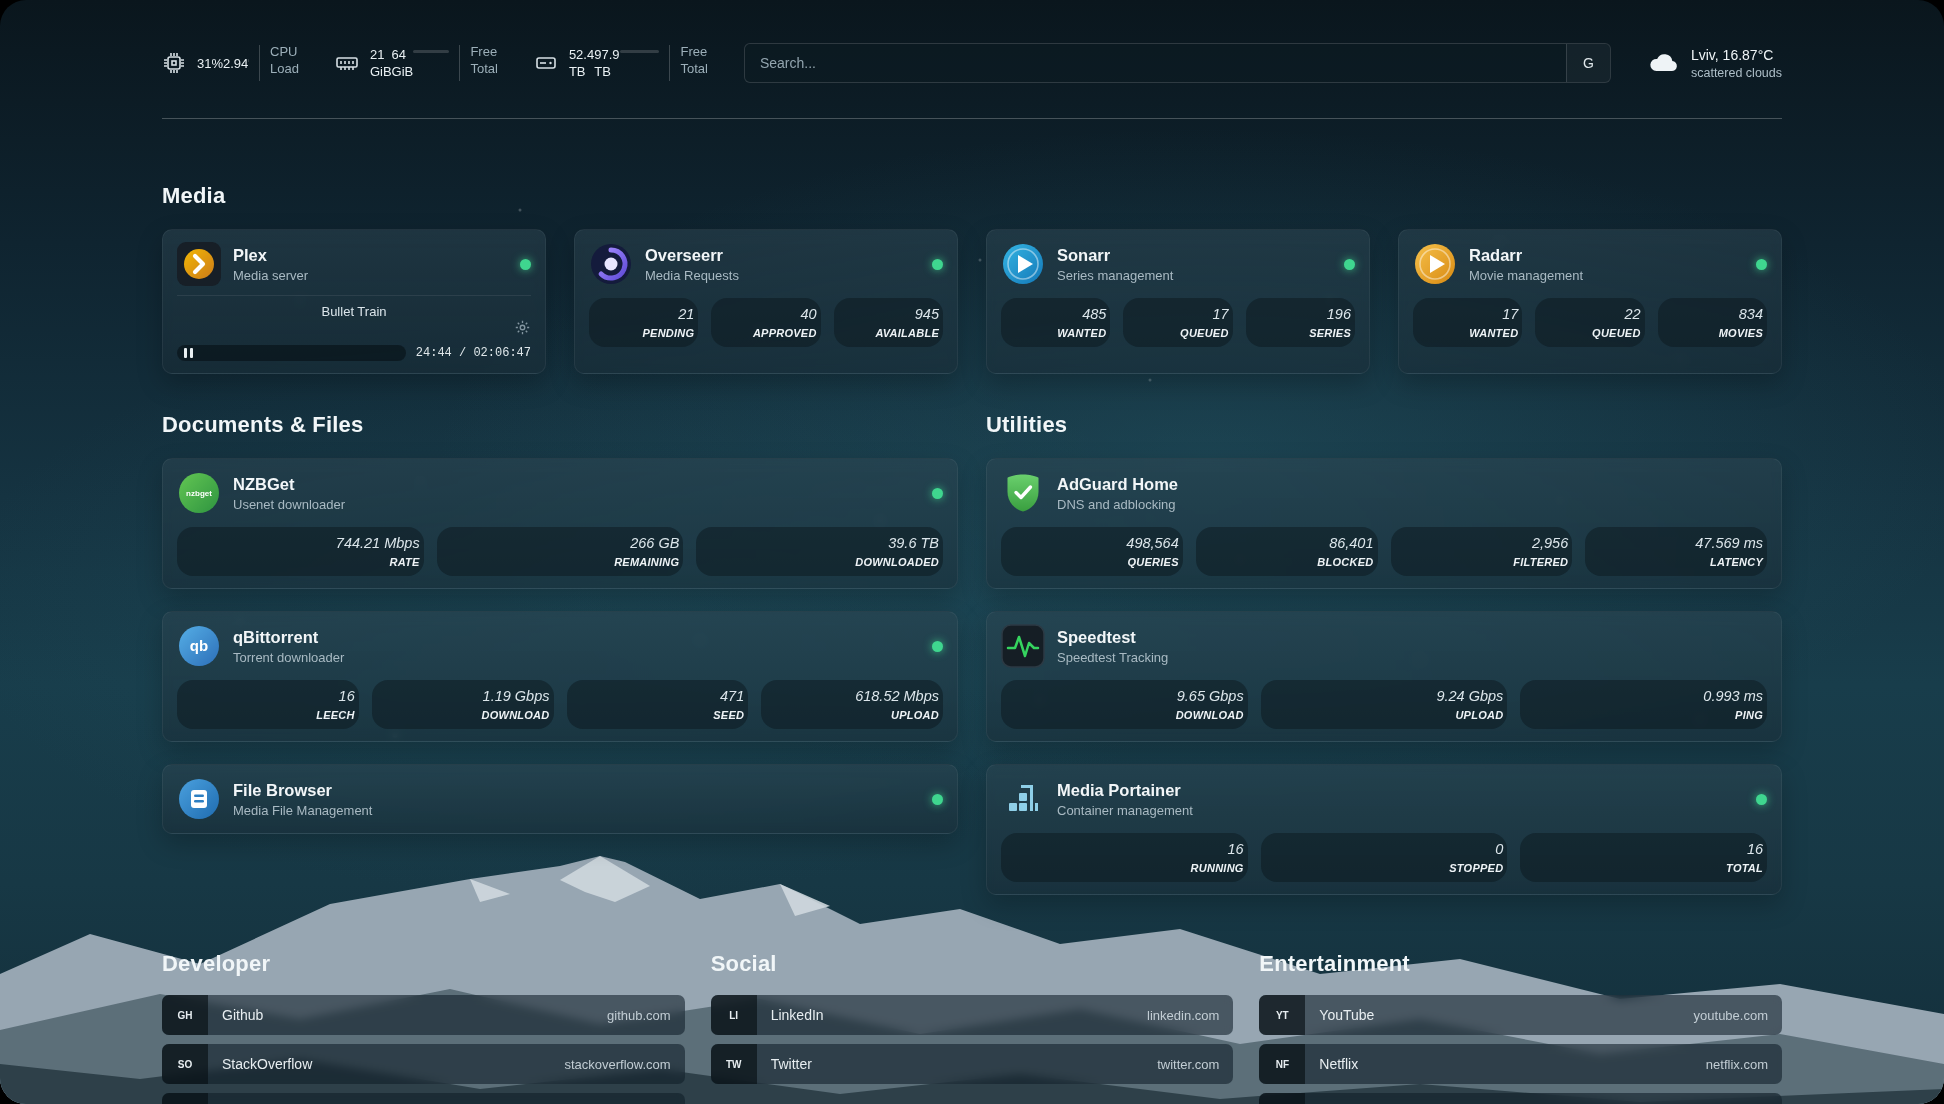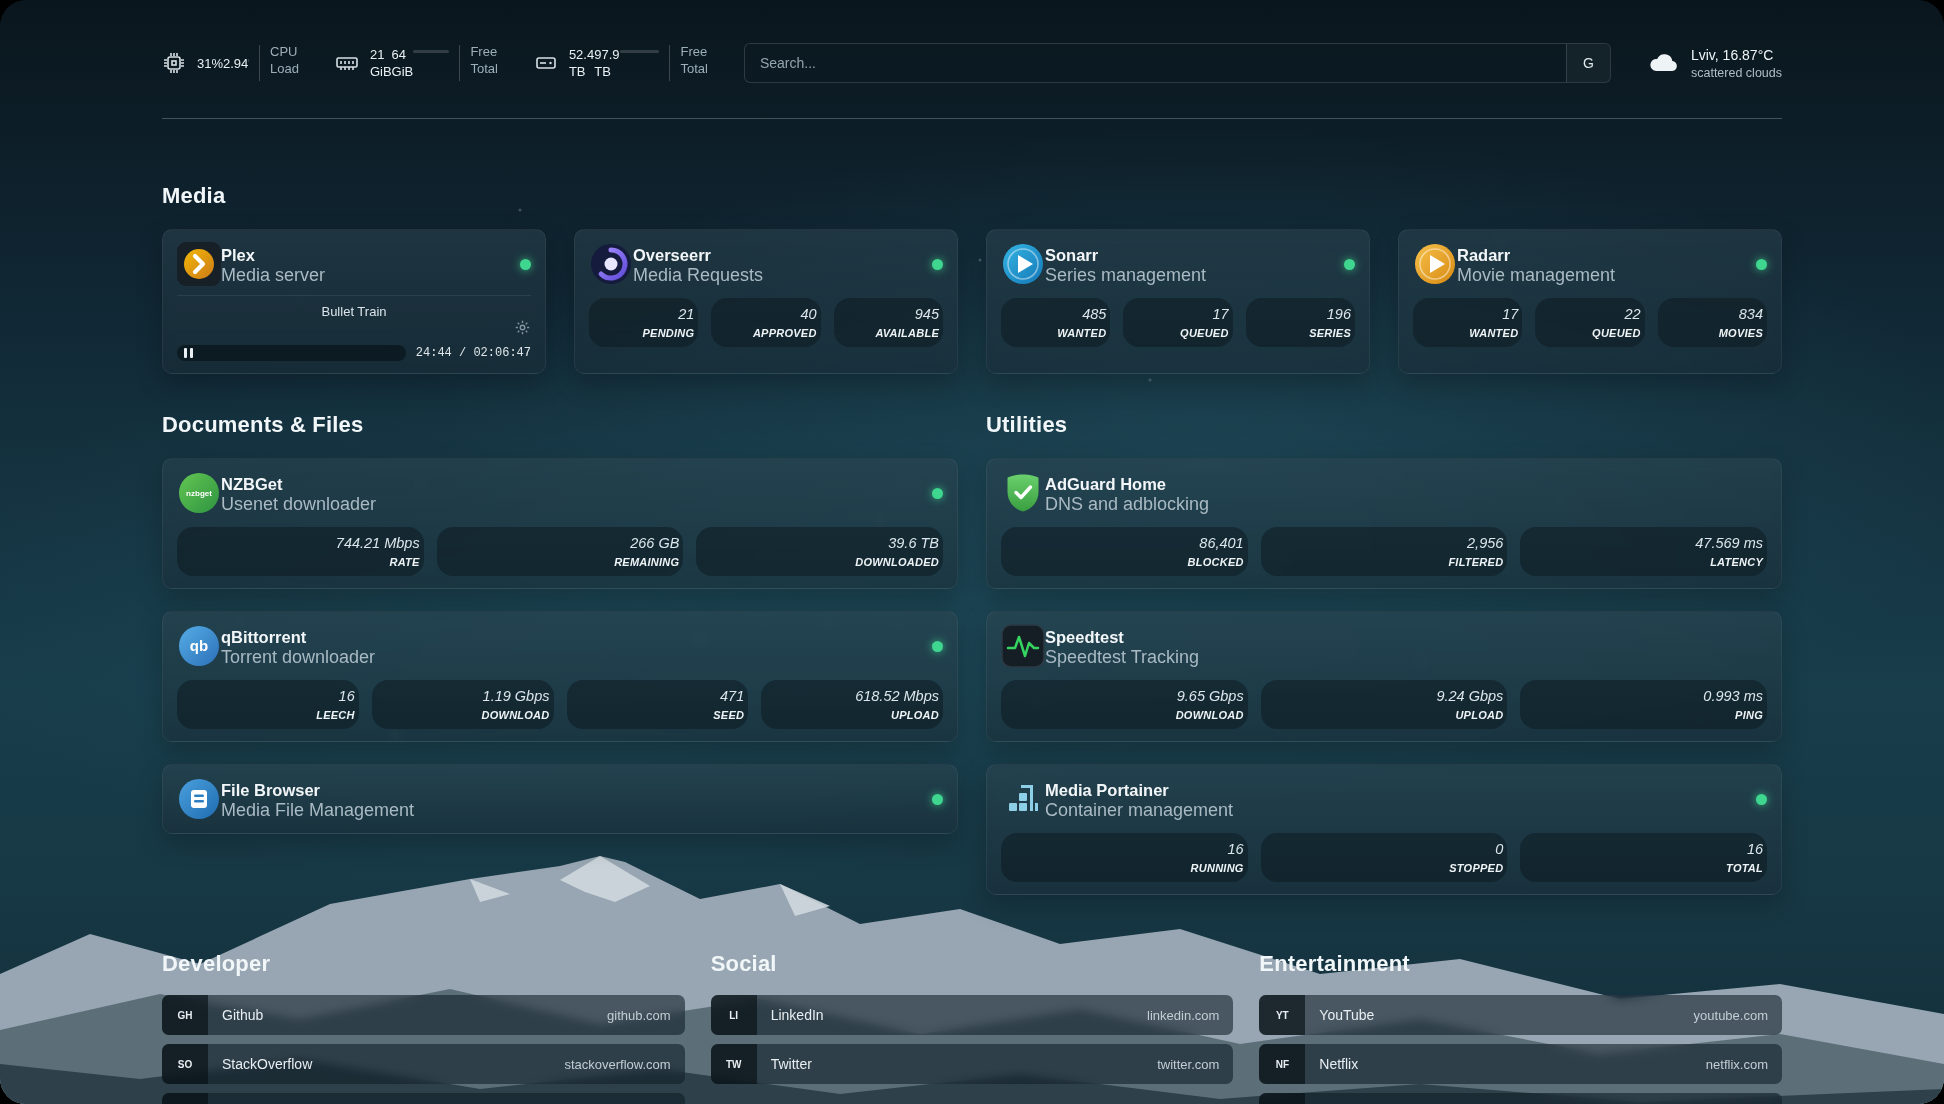--- a/index.html
+++ b/index.html
@@ -46,26 +46,26 @@
   .media-section { margin-top:64px; }
   .media-grid { margin-top:20px; display:grid; grid-template-columns:repeat(4,1fr); gap:28px; }
 
   .card {
     border-radius:10px; padding:12px 14px;
     background:linear-gradient(180deg, rgba(46,70,82,0.50), rgba(26,44,54,0.52));
     border:1px solid rgba(255,255,255,0.06);
     box-shadow:0 10px 26px rgba(0,0,0,0.22);
     backdrop-filter:blur(5px);
   }
-  .card-head { display:flex; align-items:center; }
+  .card-head { display:flex; align-items:center; gap:12px; }
   .app-icon { width:44px; height:44px; flex:none; }
   .app-icon svg { width:100%; height:100%; display:block; }
   .app-titles { display:flex; flex-direction:column; min-width:0; }
   .app-name { font-size:16.5px; font-weight:600; color:#f2f6f8; line-height:21px; white-space:nowrap; }
-  .app-sub { font-size:18px; color:#a9bac3; line-height:17px; margin-top:1px; white-space:nowrap; }
+  .app-sub { font-size:13px; color:#a9bac3; line-height:17px; margin-top:1px; white-space:nowrap; }
   .dot { width:11px; height:11px; border-radius:50%; background:#3fd68f; box-shadow:0 0 8px rgba(63,214,143,0.8); margin-left:auto; flex:none; }
 
   .stats { display:flex; gap:13px; margin-top:12px; }
   .stat { flex:1; background:rgba(11,23,30,0.5); border-radius:16px; padding:7px 4px 8px 4px; text-align:right; min-width:0;font-style:italic; }
   .stat-value { font-size:14.5px; color:#dce6eb; line-height:19px; white-space:nowrap; }
   .stat-label { font-size:11px; font-weight:700; color:#eef3f6; margin-top:3px; letter-spacing:.25px; }
 
   
   .np-row { display:flex; align-items:center; margin-top:9px; padding-top:8px; border-top:1px solid rgba(255,255,255,0.08);flex-direction:column; }
   .np-title { font-size:13px; color:#dbe5ea; }
@@ -492,20 +492,24 @@
                   <path d="M15 21.5l5 5 9.5-10.5" stroke="#ffffff" stroke-width="3.4" fill="none" stroke-linecap="round" stroke-linejoin="round"></path>
                 </svg>
               </span>
               <div class="app-titles">
                 <span class="app-name">AdGuard Home</span>
                 <span class="app-sub">DNS and adblocking</span>
               </div>
             </div>
             <div class="stats">
               <div class="stat">
+                <div class="stat-value">498,564</div>
+                <div class="stat-label">QUERIES</div>
+              </div>
+              <div class="stat">
                 <div class="stat-value">86,401</div>
                 <div class="stat-label">BLOCKED</div>
               </div>
               <div class="stat">
                 <div class="stat-value">2,956</div>
                 <div class="stat-label">FILTERED</div>
               </div>
               <div class="stat">
                 <div class="stat-value">47.569 ms</div>
                 <div class="stat-label">LATENCY</div>

